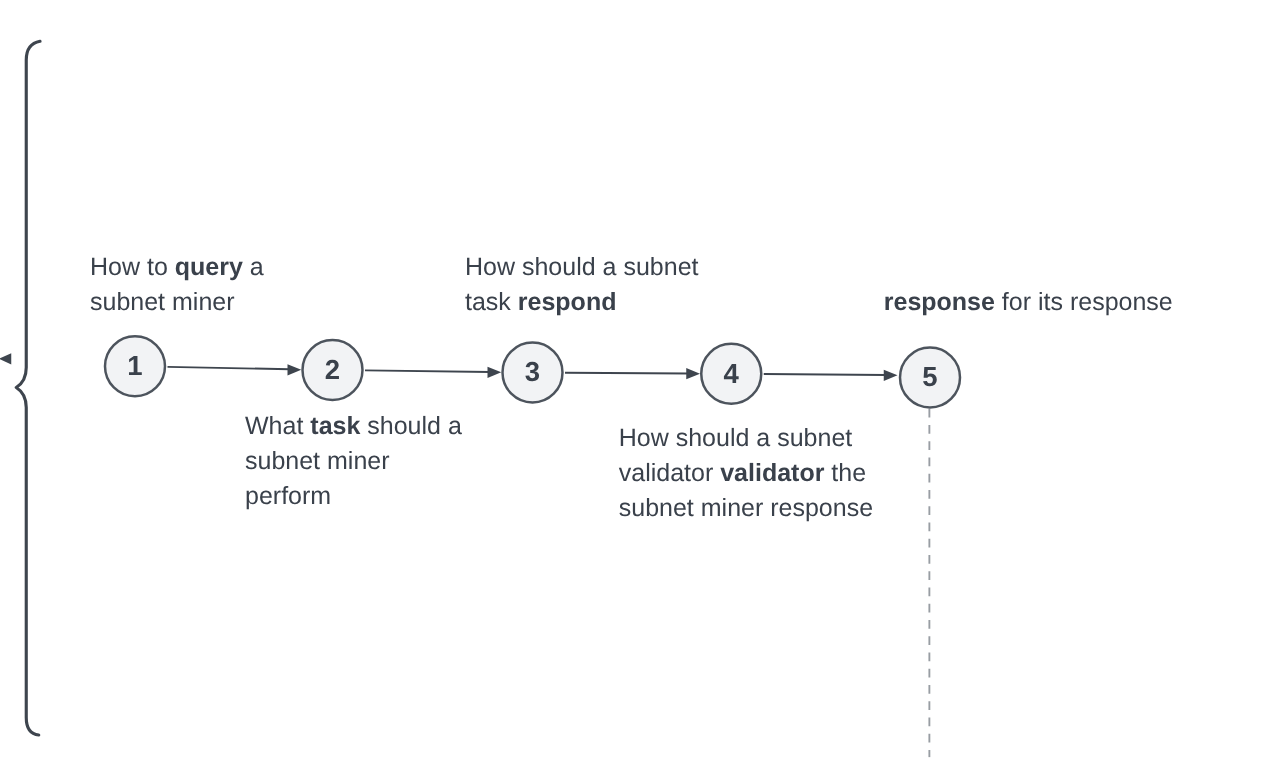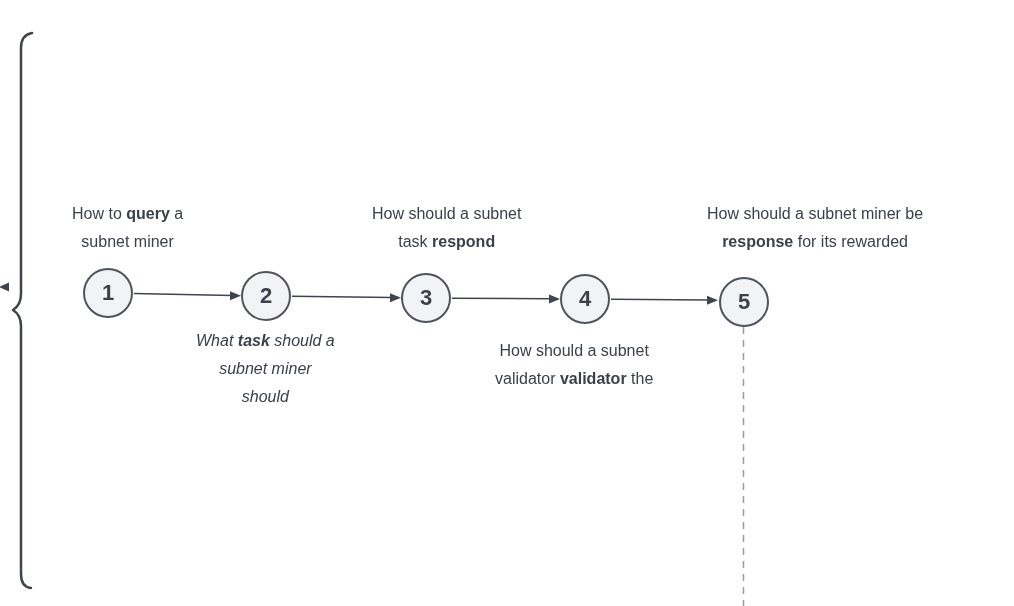--- a/index.html
+++ b/index.html
@@ -55,25 +55,24 @@
     align-items: center;
     justify-content: center;
   }
   .num {
     font-weight: bold;
     font-size: 22px;
     color: var(--text, #3a414b);
   }
   .label {
     position: absolute;
-    font-size: 16px;
+    font-size: 20px;
     line-height: 28px;
     color: var(--text, #3a414b);
     white-space: nowrap;
-    text-align: center;
   }
   .label b {
     font-weight: 700;
   }
 </style>
 </head>
 <body>
 
 <div class="canvas">
 
@@ -116,18 +115,18 @@
     <span class="num">3</span>
   </div>
   <div class="circle" style="left:560px; top:274px;">
     <span class="num">4</span>
   </div>
   <div class="circle" style="left:719px; top:277px;">
     <span class="num">5</span>
   </div>
 
   <div class="label" style="left:72px; top:200px;"><span>How to </span><b>query</b><span> a</span><br><span>subnet miner</span></div>
-  <div class="label" style="left:196px; top:327px;font-style:italic;"><span>What </span><b>task</b><span> should a</span><br><span>subnet miner</span><br><span>should</span></div>
+  <div class="label" style="left:196px; top:327px;"><span>What </span><b>task</b><span> should a</span><br><span>subnet miner</span><br><span>perform</span></div>
   <div class="label" style="left:372px; top:200px;"><span>How should a subnet</span><br><span>task </span><b>respond</b></div>
-  <div class="label" style="left:495px; top:337px;"><span>How should a subnet</span><br><span>validator </span><b>validator</b><span> the</span><br></div>
-  <div class="label" style="left:707px; top:200px;"><span>How should a subnet miner be</span><br><b>response</b><span> for its rewarded</span></div>
+  <div class="label" style="left:495px; top:337px;"><span>How should a subnet</span><br><span>validator </span><b>validator</b><span> the</span><br><span>subnet miner response</span></div>
+  <div class="label" style="left:707px; top:200px;"><br><b>response</b><span> for its response</span></div>
 
 </div>
 
 </body></html>

